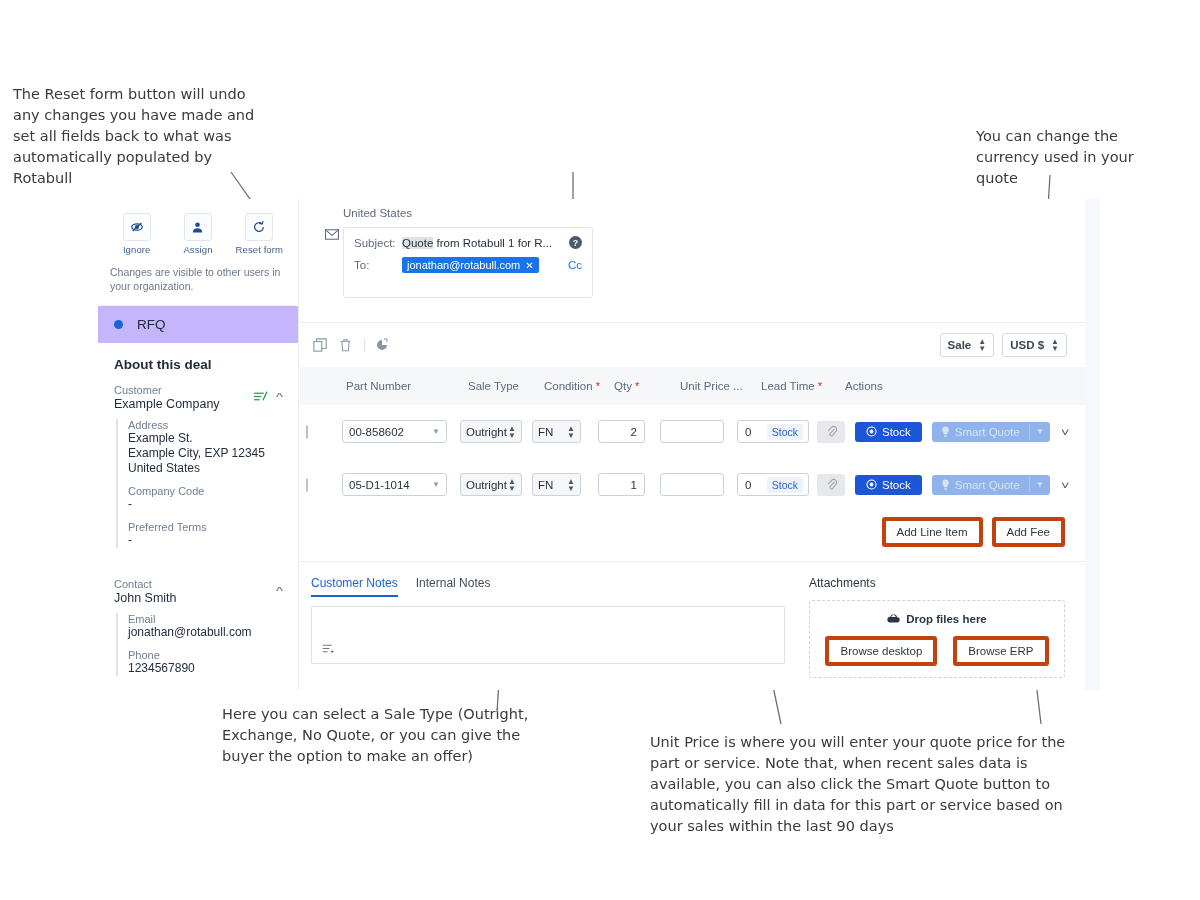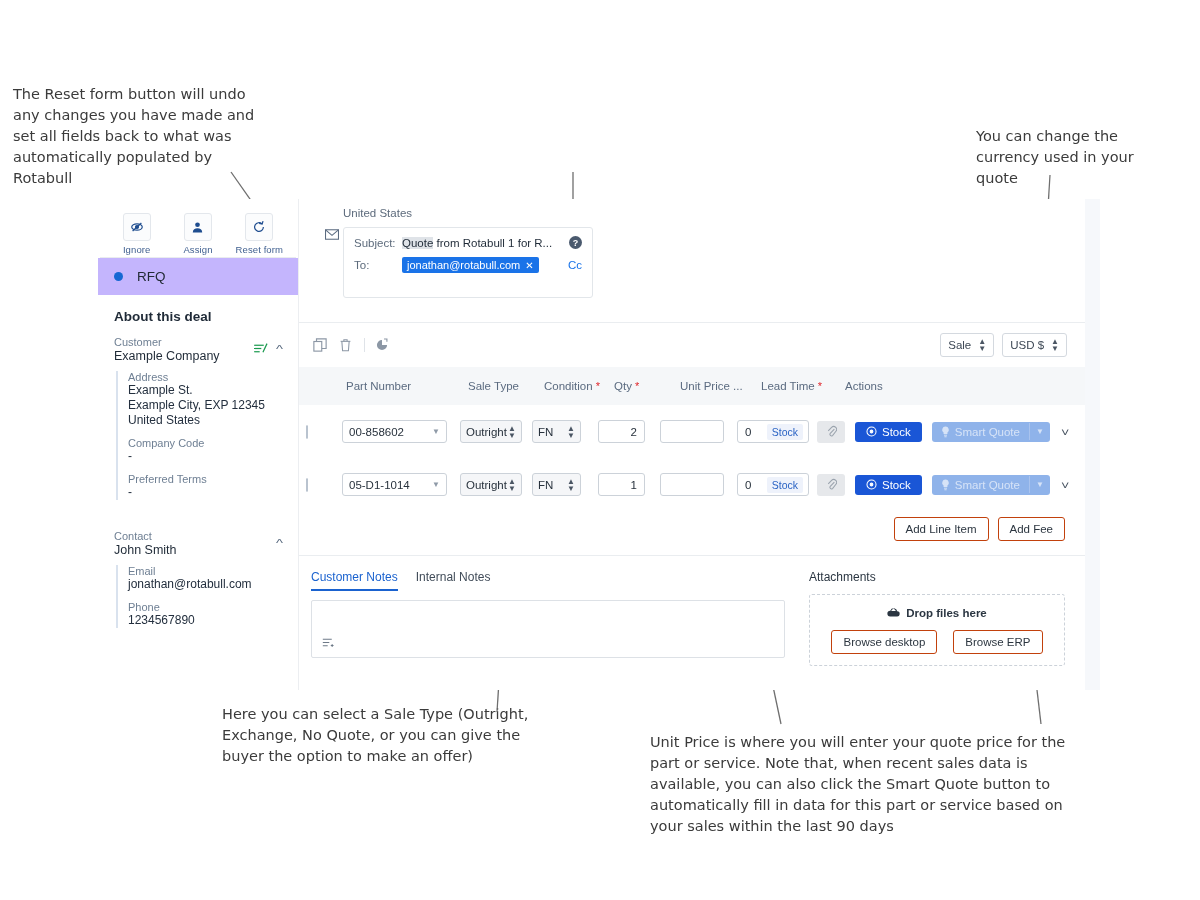--- a/index.html
+++ b/index.html
@@ -171,20 +171,21 @@
   .chip .x { font-size: 10px; cursor: pointer; }
   .cc { margin-left: auto; color: #1a73e8; font-size: 11.5px; cursor: pointer; }
 
   .hr { height: 1px; background: #eaedf0; }
 
   
   .tbl-toolbar {
     height: 44px;
     display: flex; align-items: center;
     padding: 0 18px 0 14px;
+    font-weight: bold;
   }
   .tb-ico {
     color: #8c97a5; margin-right: 12px; cursor: pointer;
     display: inline-flex; align-items: center;
   }
   .tb-sep { width: 1px; height: 14px; background: #dfe3e8; margin: 0 10px 0 0; }
   .spacer { flex: 1; }
   .selbox {
     border: 1px solid #d4d9df; border-radius: 3px; background: #fff;
     font-size: 11.5px; color: #3c4754;
@@ -272,21 +273,21 @@
     border-left: 1px solid #a9c3ee; padding: 4px 6px;
     font-size: 8px; color: #d6e3f7;
   }
   .row-chev { color: #4a5563; margin-left: 12px; font-size: 11px; cursor: pointer; transform: scaleX(1.3); }
 
   .addrow {
     display: flex; justify-content: flex-end; gap: 9px;
     padding: 6px 20px 14px 0;
   }
   .btn-plain {
-    border: 1px solid #c2410c; border-radius: 3px; background: #fff;
+    border: 4px solid #c2410c; border-radius: 3px; background: #fff;
     font-size: 11.5px; color: #2c3640; padding: 5px 11px; cursor: pointer;
   }
 
   
   .notes-wrap { display: flex; padding: 14px 20px 0 12px; gap: 24px; }
   .notes-left { width: 474px; flex: none; }
   .tabs { display: flex; gap: 18px; font-size: 12px; }
   .tab {
     padding-bottom: 5px; color: #414c59; cursor: pointer;
   }
@@ -384,20 +385,21 @@
           <div class="btn-sq">
             <svg width="14" height="14" viewBox="0 0 16 16" fill="none" stroke="#1f4d8f" stroke-width="1.4">
               <path d="M13 8a5 5 0 1 1-1.6-3.6"></path>
                 <polyline points="12.6,1.3 11.6,4.7 8.2,3.8"></polyline>
             </svg>
           </div>
           <div class="lbl">Reset form</div>
         </div>
       </div>
 
+      <div class="sb-note">Changes are visible to other users in your organization.</div>
       <div class="sb-divider"></div>
 
       <div class="rfq-row">
         <span class="rfq-dot"></span>
         <span class="rfq-label">RFQ</span>
       </div>
 
       <div class="sb-body">
         <div class="sb-h">About this deal</div>
 

